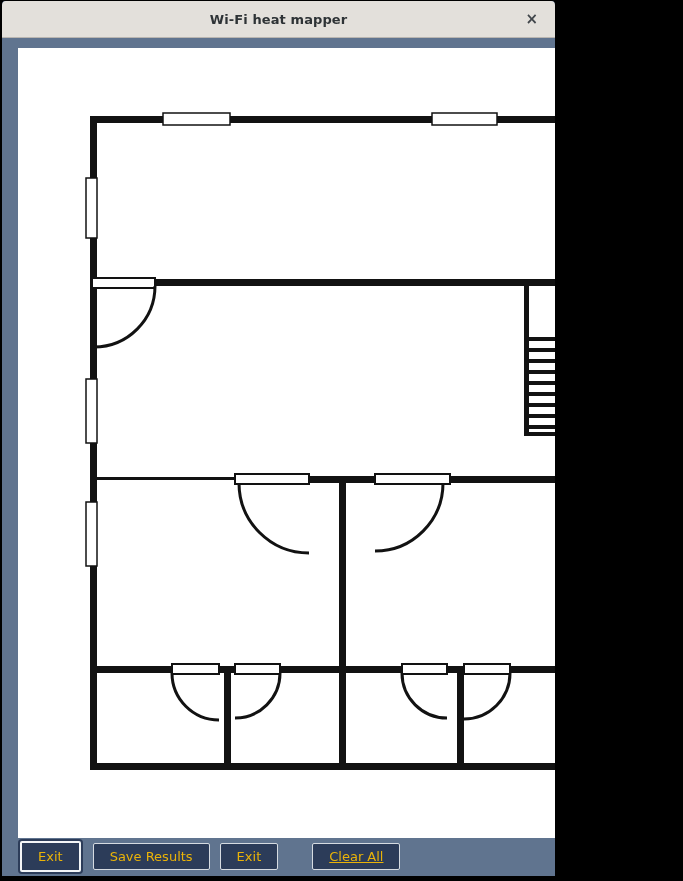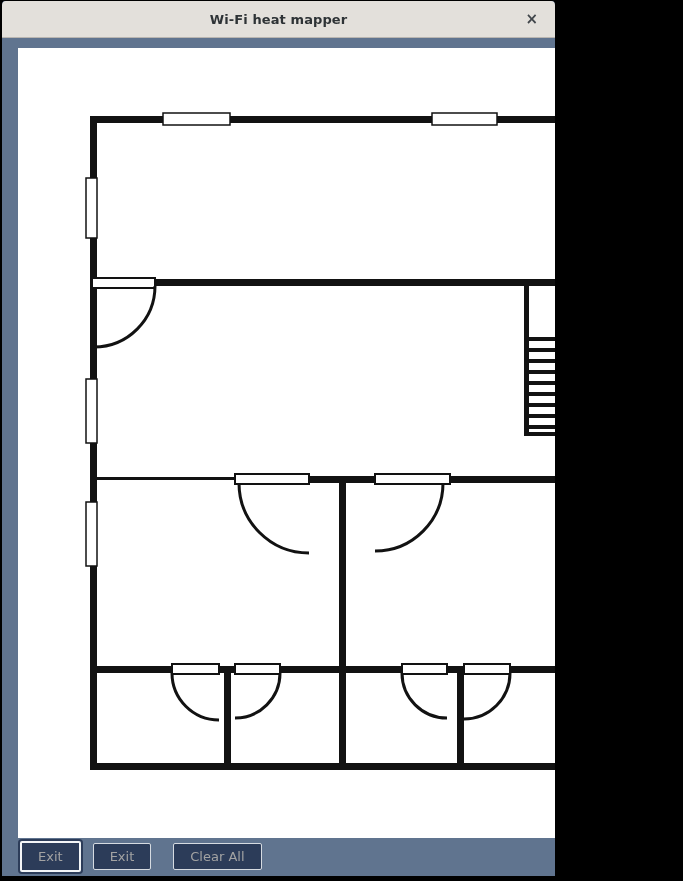--- a/index.html
+++ b/index.html
@@ -38,35 +38,35 @@
   .footer{
     position:absolute;left:0;right:0;bottom:0;height:39px;
     display:flex;align-items:center;
     padding-left:16px;
   }
   .btn{
     height:27px;
     margin-right:10px;
     padding:0 16px;
     background:var(--btn,#2c3c59);
-    color:#a3a3a3;
+    color:#eab308;
     border:1px solid #d6dbe1;
     border-radius:2px;
     font-family:"DejaVu Sans","Liberation Sans",sans-serif;
     font-size:13px;
     display:inline-flex;align-items:center;justify-content:center;
     cursor:pointer;white-space:nowrap;
   }
   .btn.focused{
     height:31px;
     border:2px solid #f3f5f7;
     box-shadow:0 0 0 2px var(--btn,#2c3c59);
     margin-left:2px;margin-right:12px;
   }
-  .btn.clear{margin-left:12px;}
+  .btn.clear{margin-left:24px;text-decoration:underline;}
 </style>
 </head>
 <body>
 
 <div class="window">
 
   <div class="titlebar">
     <span class="title">Wi-Fi heat mapper</span>
     <span class="close">×</span>
   </div>
@@ -114,17 +114,18 @@
         <path d="M441 482 A68 68 0 0 1 373 550" fill="none" stroke="#121212" stroke-width="3"></path>
         <path d="M170 672 A47 47 0 0 0 217 719" fill="none" stroke="#121212" stroke-width="3"></path>
         <path d="M278 672 A45 45 0 0 1 233 717" fill="none" stroke="#121212" stroke-width="3"></path>
         <path d="M400 672 A45 45 0 0 0 445 717" fill="none" stroke="#121212" stroke-width="3"></path>
         <path d="M508 672 A46 46 0 0 1 462 718" fill="none" stroke="#121212" stroke-width="3"></path>
       </svg>
   </div>
 
   <div class="footer">
     <button class="btn focused">Exit</button>
+    <button class="btn">Save Results</button>
     <button class="btn">Exit</button>
     <button class="btn clear">Clear All</button>
   </div>
 
 </div>
 
 </body></html>

